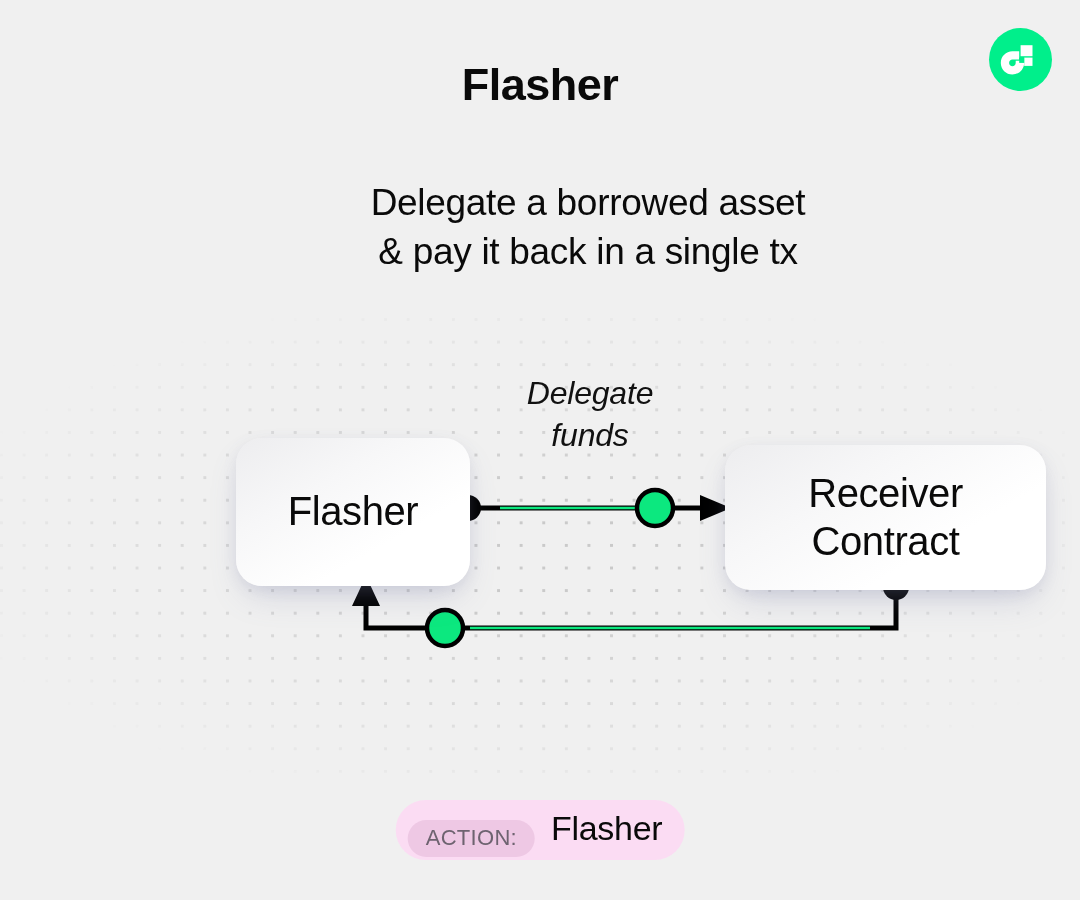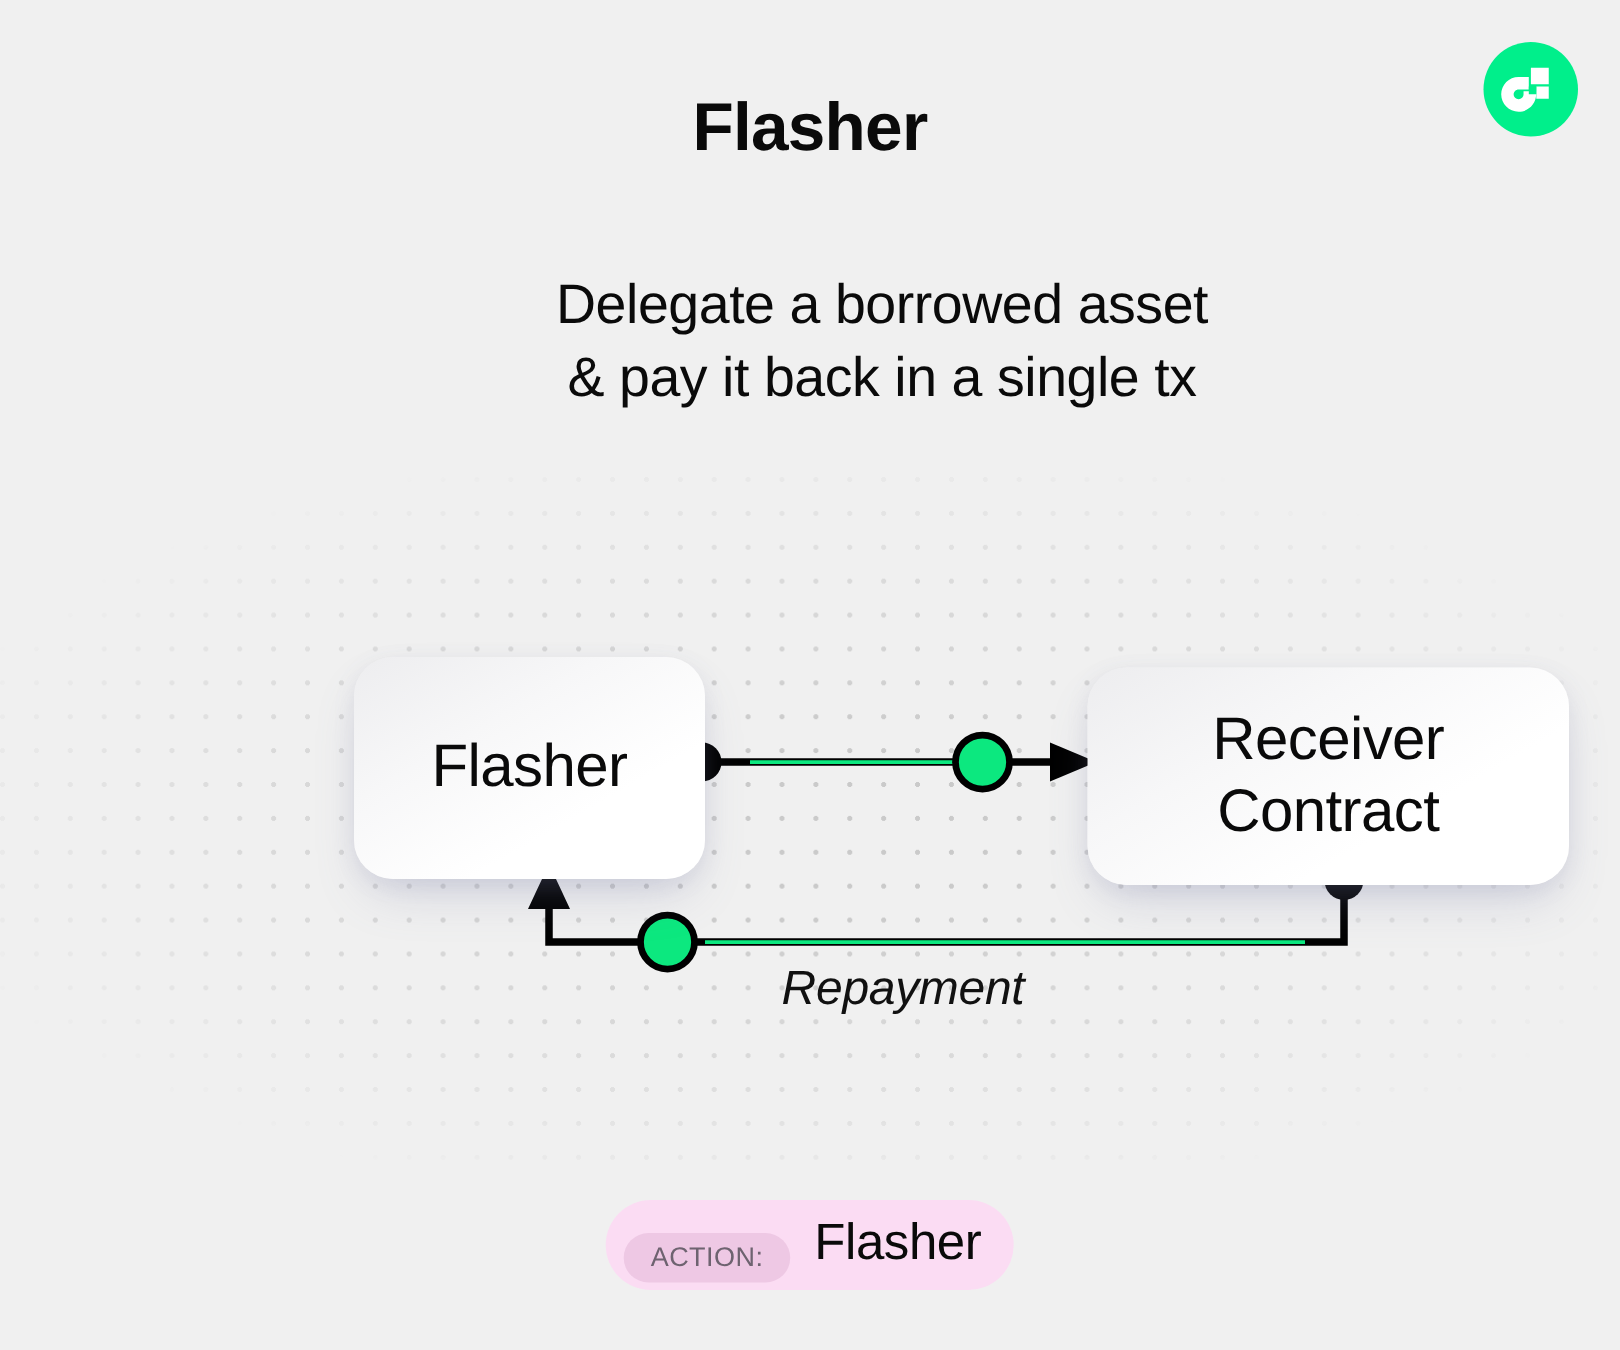--- a/index.html
+++ b/index.html
@@ -158,21 +158,21 @@
     background: #fbdcf3;
     display: flex;
     align-items: center;
     padding: 0 22px 0 12px;
     gap: 16px;
   }
   .action-chip {
     background: #eec8e4;
     border-radius: 19px;
     padding: 7px 18px 8px 18px;
-    font-size: 18px;
+    font-size: 22px;
     font-weight: 400;
     letter-spacing: 0.3px;
     color: #6e6370;
     line-height: 1;
     margin-top: 17px;
   }
   .action-value {
     font-size: 34px;
     font-weight: 400;
     letter-spacing: -0.3px;
@@ -218,19 +218,20 @@
 
   <div class="node-card" id="node-flasher">
     <span class="node-label">Flasher</span>
   </div>
 
   <div class="node-card" id="node-receiver">
     <span class="node-label">Receiver
 Contract</span>
   </div>
 
-  <div class="edge-label" id="label-repayment">Repayment</div>
+  <div class="edge-label" id="label-delegate-funds">Delegate
+funds</div>
 </div>
 
 <div class="action-badge">
   <span class="action-chip">ACTION:</span>
   <span class="action-value">Flasher</span>
 </div>
 
 </body></html>

